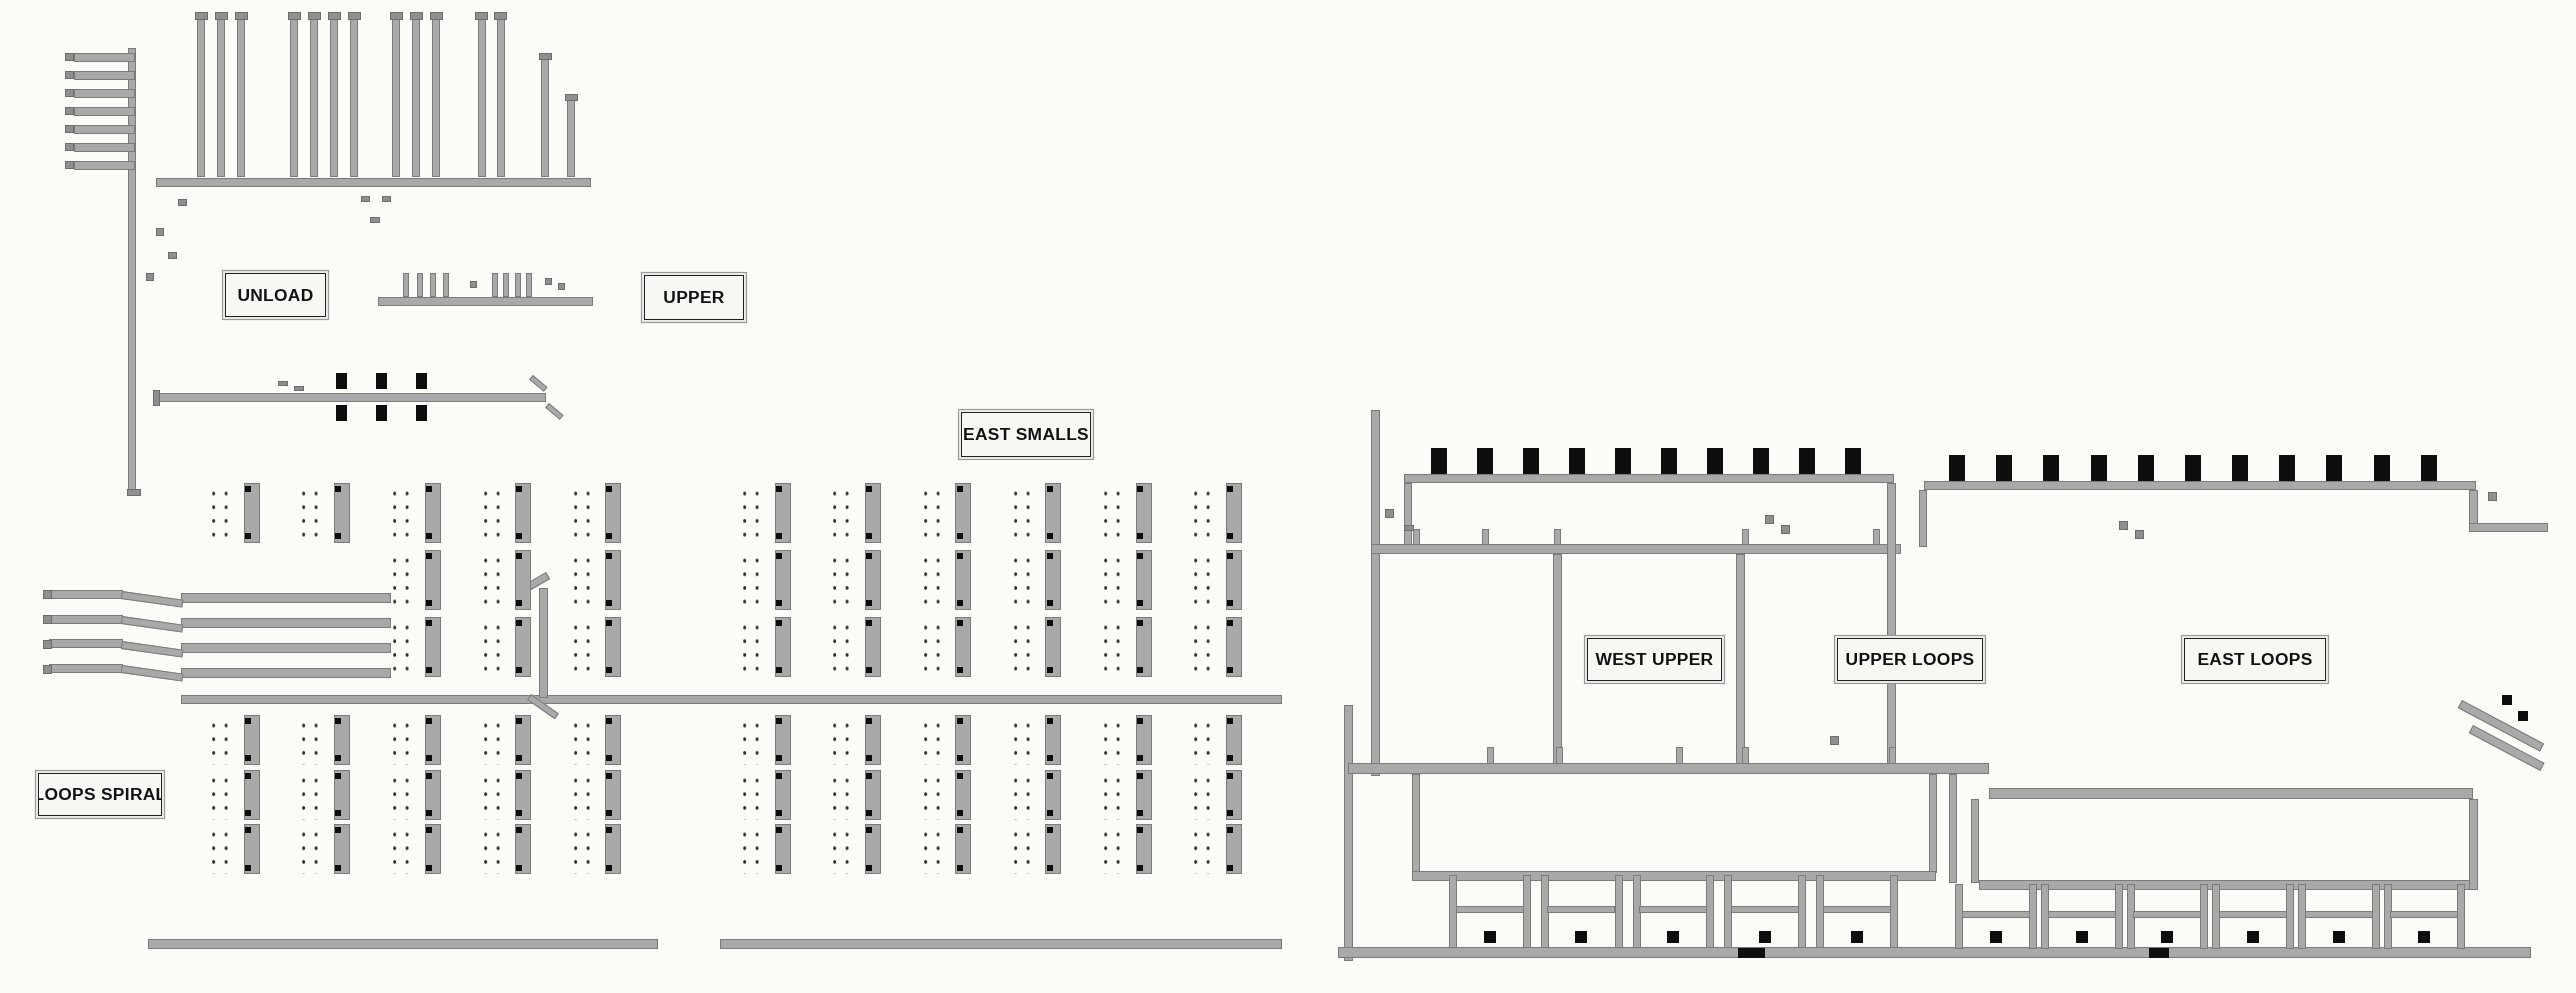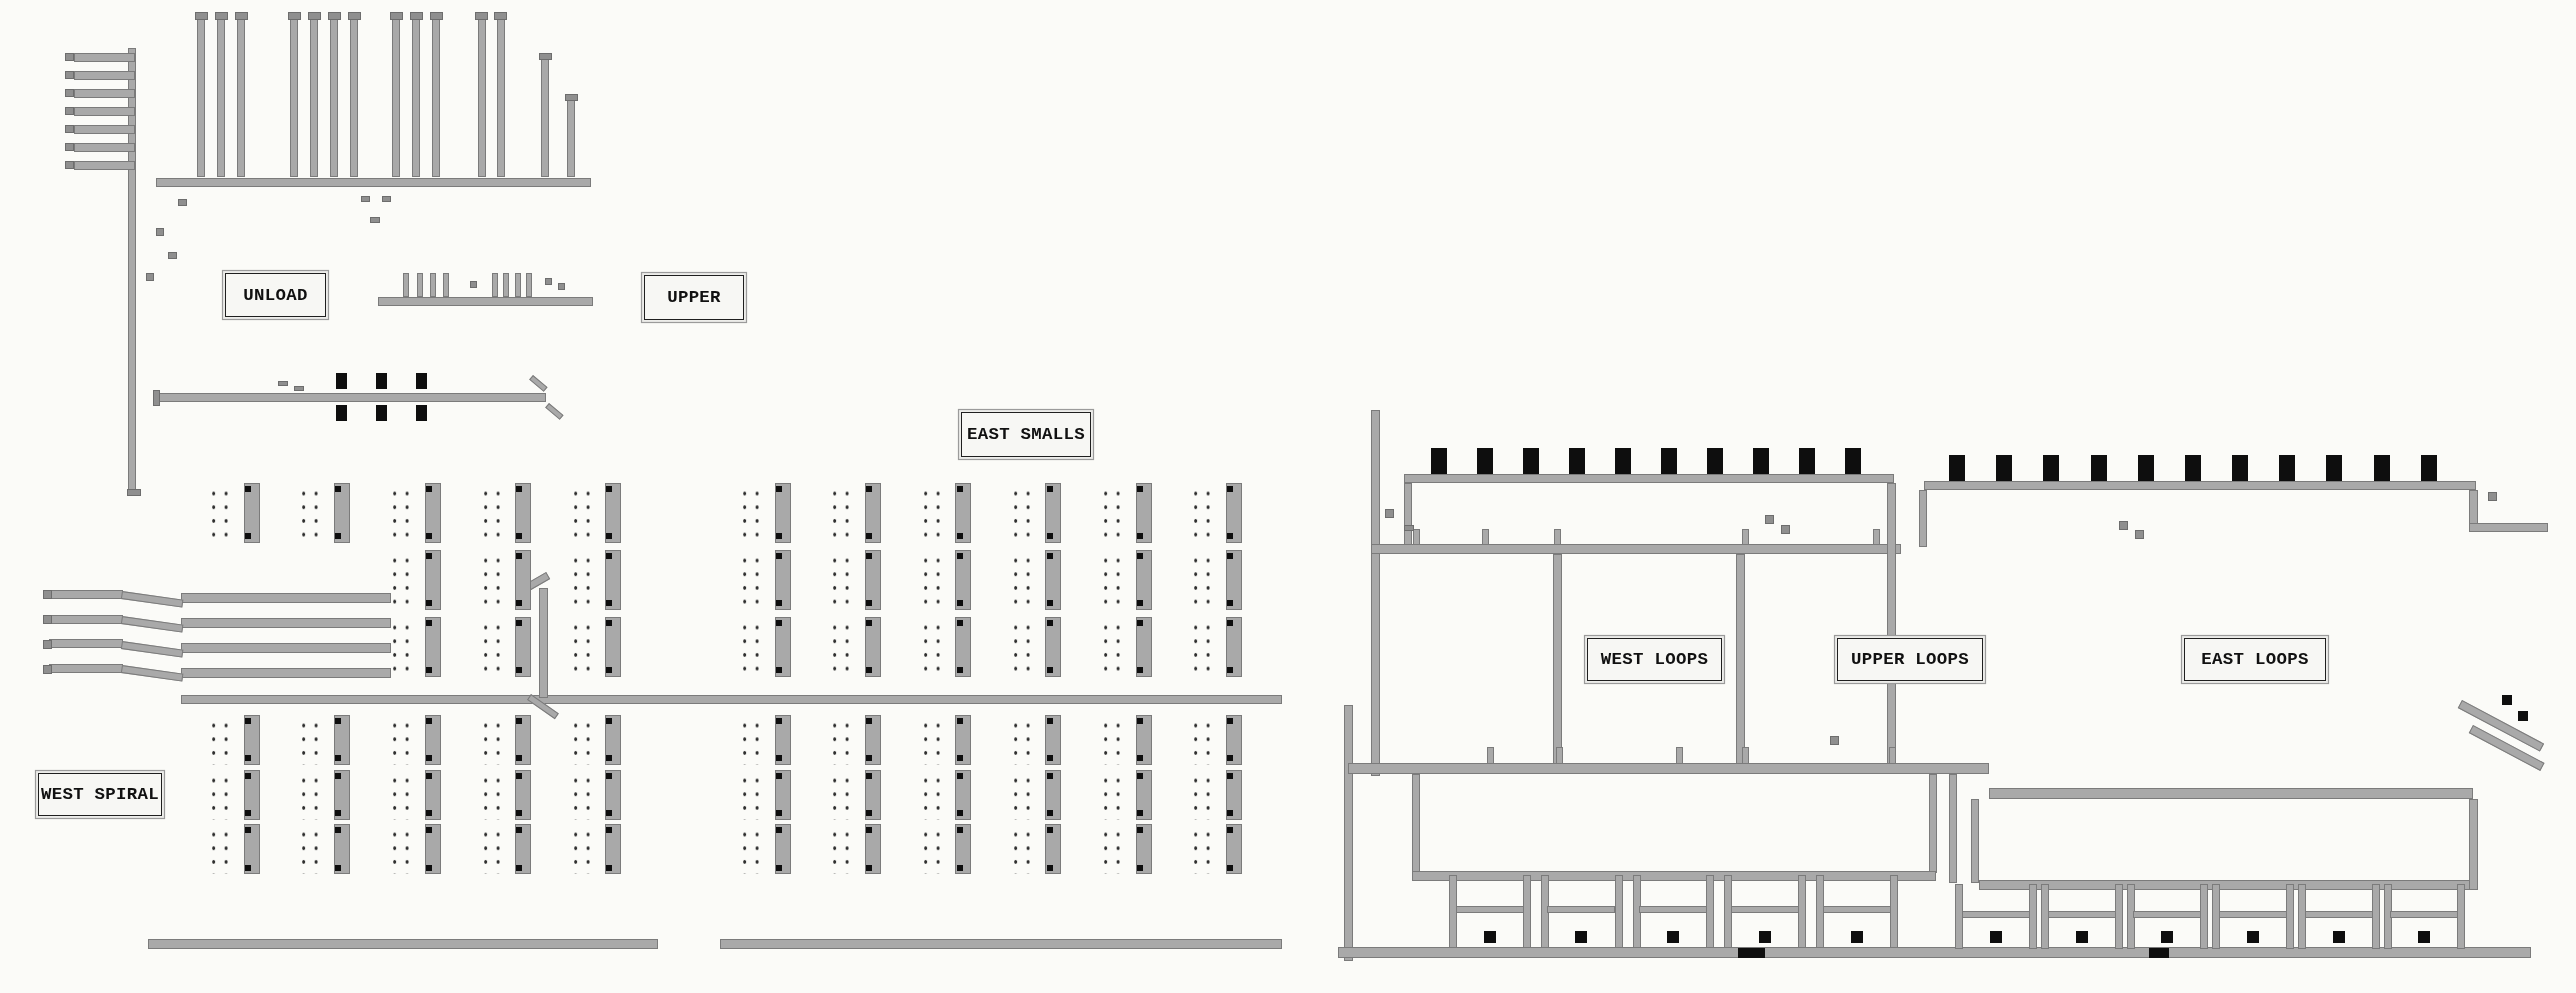--- a/index.html
+++ b/index.html
@@ -1,21 +1,21 @@
 <!DOCTYPE html>
 <html style="--canvas-bg: #fbfbf8; --bar: #a9a9a9; --bar-border: #7b7b7b; --mark: #8f8f8f; --mark-border: #6d6d6d; --item: #0e0e0e; --dot: #2e2e2e; --label-bg: #f7f7f4; --label-border: #1f1f1f;font-size:10px"><head>
 <meta charset="utf-8">
 <style>
   html,body{margin:0;padding:0;background:var(--canvas-bg,#fbfbf8);}
   #stage{
     position:relative;
     width:2576px;height:993px;
     background:var(--canvas-bg,#fbfbf8);
     overflow:hidden;
-    font-family:Liberation Mono, monospace;
+    font-family:Liberation Sans, sans-serif;
   }
   .rect{position:absolute;box-sizing:border-box;}
   .bar{background:var(--bar,#a9a9a9);border:1.2px solid var(--bar-border,#7b7b7b);}
   .mark{background:var(--mark,#8f8f8f);border:0.6px solid var(--mark-border,#6d6d6d);}
   .dark{background:var(--item,#0e0e0e);}
   .dots{
     background-image:radial-gradient(circle, var(--dot,#2e2e2e) 1.5px, rgba(0,0,0,0) 1.9px);
     background-size:12.4px 13.7px;
     background-position:2.5px 3.7px;
   }
@@ -30,22 +30,22 @@
     z-index:5;
   }
 </style>
 </head>
 <body>
 
 <div id="stage" style="width: 2576px; height: 993px;">
   <div class="label" style="left: 225px; top: 273px; width: 99px; height: 42px;">UNLOAD</div>
   <div class="label" style="left: 644px; top: 275px; width: 98px; height: 43px;">UPPER</div>
   <div class="label" style="left: 961px; top: 412px; width: 128px; height: 43px;">EAST SMALLS</div>
-  <div class="label" style="left: 38px; top: 773px; width: 122px; height: 41px;">WEST SPIRAL</div>
-  <div class="label" style="left: 1587px; top: 638px; width: 133px; height: 41px;">WEST LOOPS</div>
+  <div class="label" style="left: 38px; top: 773px; width: 122px; height: 41px;">LOOPS SPIRAL</div>
+  <div class="label" style="left: 1587px; top: 638px; width: 133px; height: 41px;">WEST UPPER</div>
   <div class="label" style="left: 1837px; top: 638px; width: 144px; height: 41px;">UPPER LOOPS</div>
   <div class="label" style="left: 2184px; top: 638px; width: 140px; height: 41px;">EAST LOOPS</div>
 <div class="rect bar" style="left: 128px; top: 48px; width: 8px; height: 444px;"></div>
     <div class="rect bar" style="left: 156px; top: 178px; width: 435px; height: 9.3px;"></div>
     <div class="rect bar" style="left: 378px; top: 297px; width: 215px; height: 9.3px;"></div>
     <div class="rect bar" style="left: 156px; top: 393px; width: 390px; height: 9.3px;"></div>
     <div class="rect bar" style="left: 533px; top: 375px; width: 18.6px; height: 6.2px; transform: rotate(40deg); transform-origin: 0px 0px;"></div>
     <div class="rect bar" style="left: 549px; top: 403px; width: 18.6px; height: 6.2px; transform: rotate(40deg); transform-origin: 0px 0px;"></div>
     <div class="rect bar" style="left: 181px; top: 695px; width: 1101px; height: 9.3px;"></div>
     <div class="rect bar" style="left: 148px; top: 939px; width: 510px; height: 10px;"></div>

